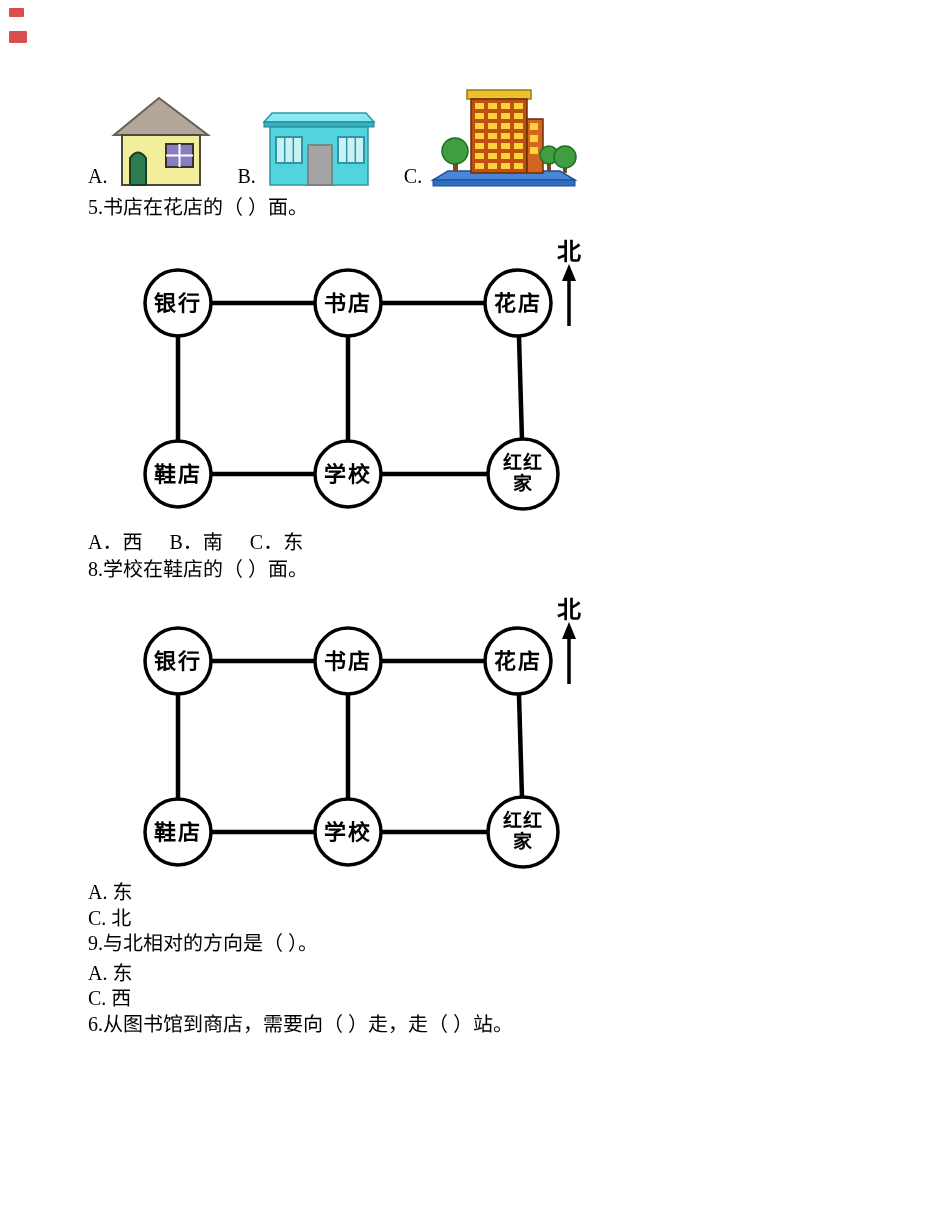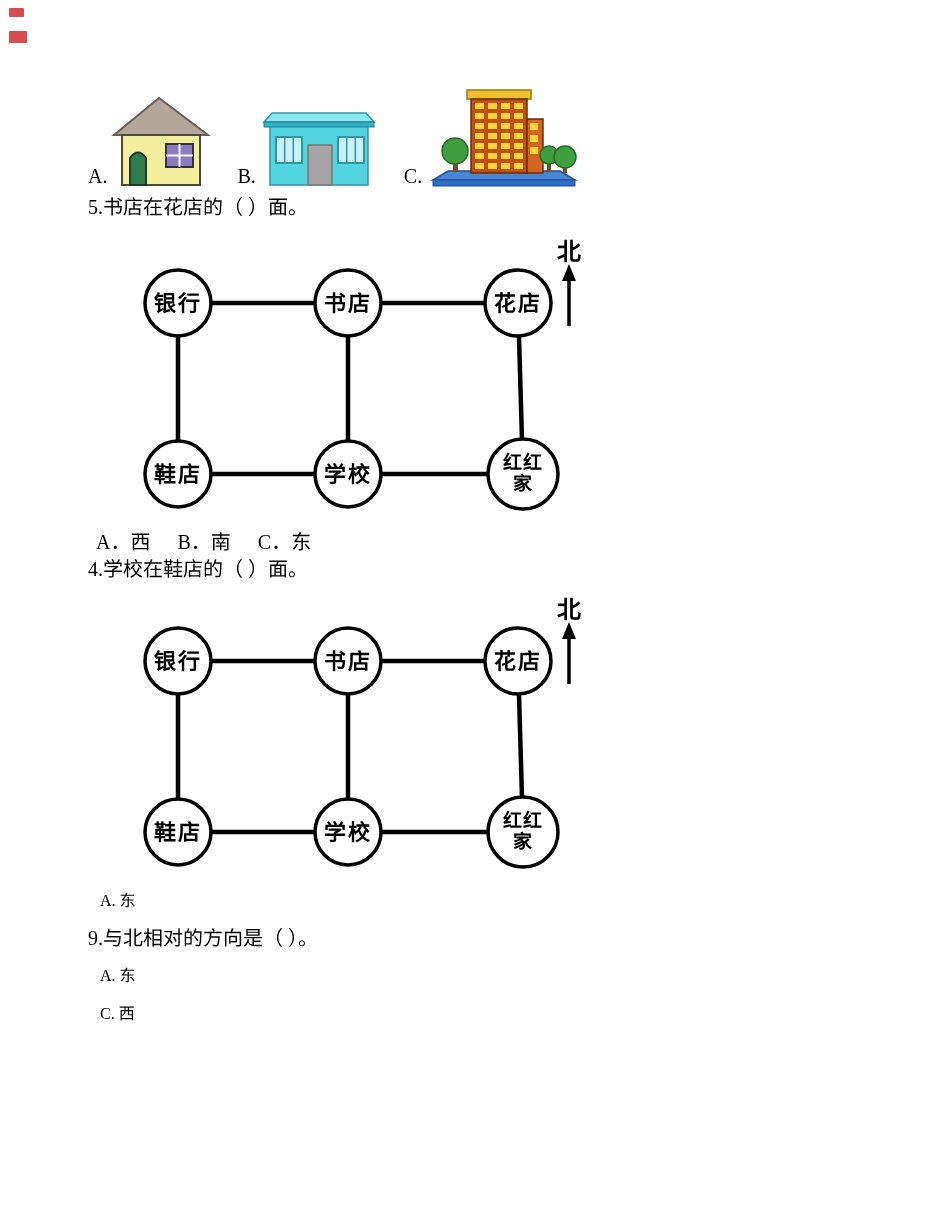--- a/index.html
+++ b/index.html
@@ -30,24 +30,24 @@
     font-family:"Liberation Serif","DejaVu Serif",serif;
     font-weight:bold;font-size:22px;text-anchor:middle;letter-spacing:2px;fill:#000;
   }
   .map-label text.small{font-size:19px;letter-spacing:1px}
   .north-text{
     font-family:"Liberation Serif","DejaVu Serif",serif;
     font-weight:bold;font-size:24px;text-anchor:middle;fill:#000;
   }
 
   
-  .options-inline{font-size:20px;line-height:25px;margin:12px 0 0 8px}
+  .options-inline{font-size:20px;line-height:25px;margin:12px 0 0 0}
   .options-inline .opt{margin-right:22px}
   .options-list{margin-top:4px}
-  .options-list p{font-size:16px;line-height:25.5px;margin:12px;white-space:nowrap}
+  .options-list p{font-size:20px;line-height:25.5px;margin:0;white-space:nowrap}
 
   
   .corner-marks{position:absolute;left:9px;top:8px;display:flex;flex-direction:column;gap:14px}
   .mark{width:15px;height:9px;background:#cc2222;opacity:.8;border-radius:1px}
   .mark.m2{width:18px;height:12px}
 </style>
 </head>
 <body>
 
 <div class="page-root">
@@ -191,21 +191,21 @@
         </g>
       </svg>
     </div>
 
     <p class="options-inline">
       <span class="opt">A．西</span>
       <span class="opt">B．南</span>
       <span class="opt">C．东</span>
     </p>
 
-    <p class="q q4">4.学校在鞋店的（ ）面。</p>
+    <p class="q q4">8.学校在鞋店的（ ）面。</p>
 
     <div class="map map-2">
       <svg width="475" height="280" viewBox="0 0 475 280">
         <g stroke="#000" stroke-width="4.5">
           <line x1="38" y1="69" x2="208" y2="69"></line>
           <line x1="208" y1="69" x2="378" y2="69"></line>
           <line x1="38" y1="69" x2="38" y2="240"></line>
           <line x1="208" y1="69" x2="208" y2="240"></line>
           <line x1="378" y1="69" x2="383" y2="240"></line>
           <line x1="38" y1="240" x2="208" y2="240"></line>
@@ -231,23 +231,25 @@
         <g>
           <text x="429" y="26" class="north-text">北</text>
           <line x1="429" y1="92" x2="429" y2="42" stroke="#000" stroke-width="3.5"></line>
           <polygon points="429,30 422,47 436,47" fill="#000"></polygon>
         </g>
       </svg>
     </div>
 
     <div class="options-list">
       <p>A. 东</p>
+      <p>C. 北</p>
     </div>
 
     <p class="q q5">9.与北相对的方向是（ ）。</p>
     <div class="options-list">
       <p>A. 东</p>
       <p>C. 西</p>
     </div>
 
+    <p class="q q6">6.从图书馆到商店，需要向（ ）走，走（ ）站。</p>
 
   </div>
 </div>
 
 </body></html>

